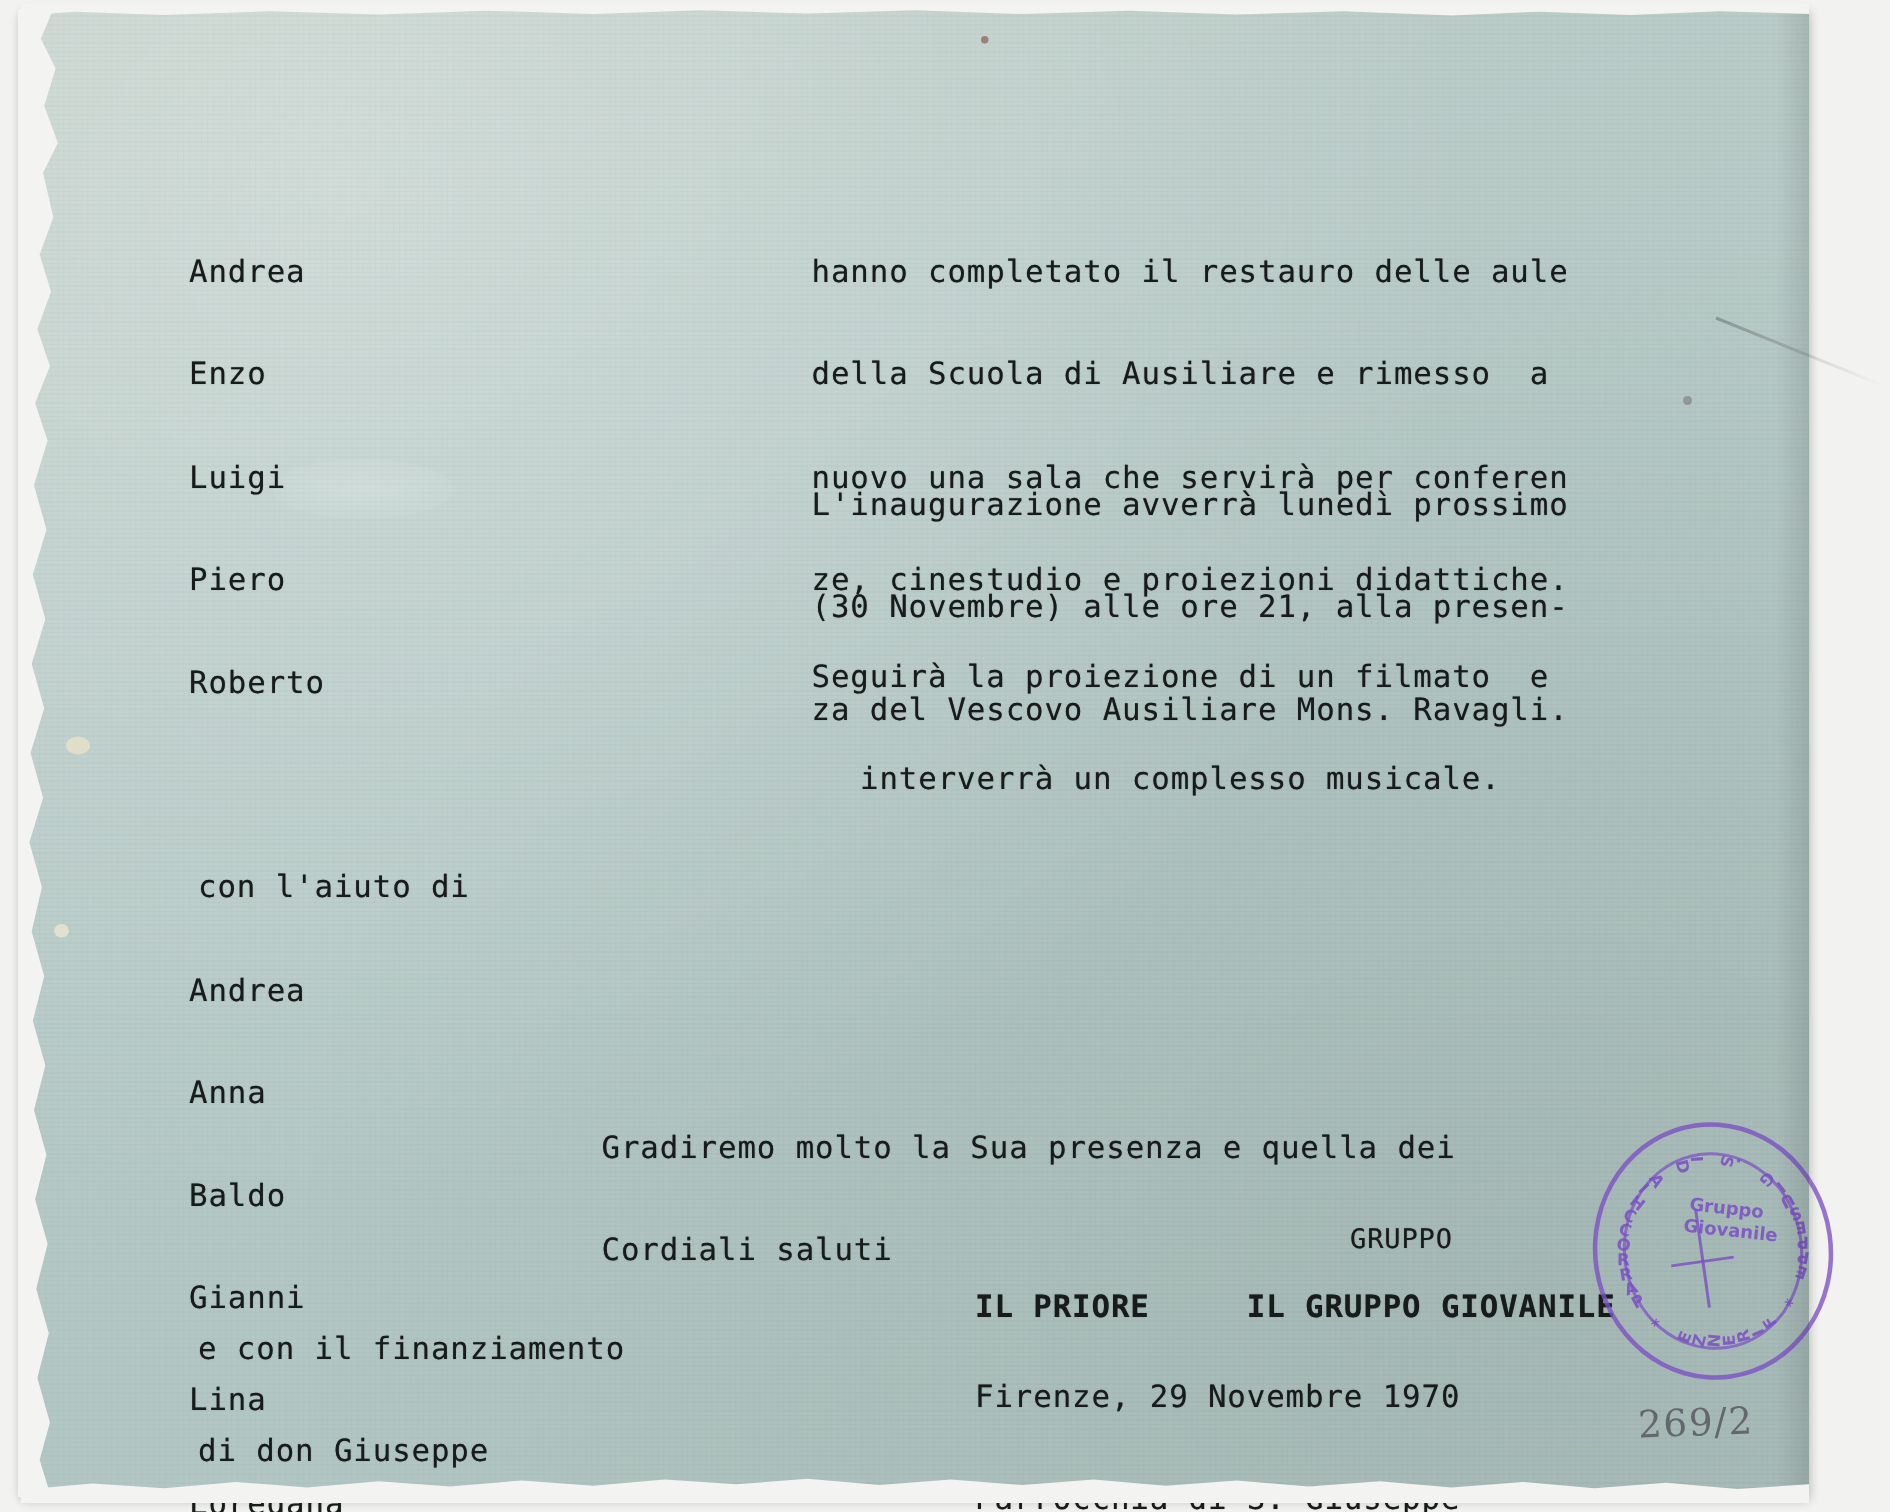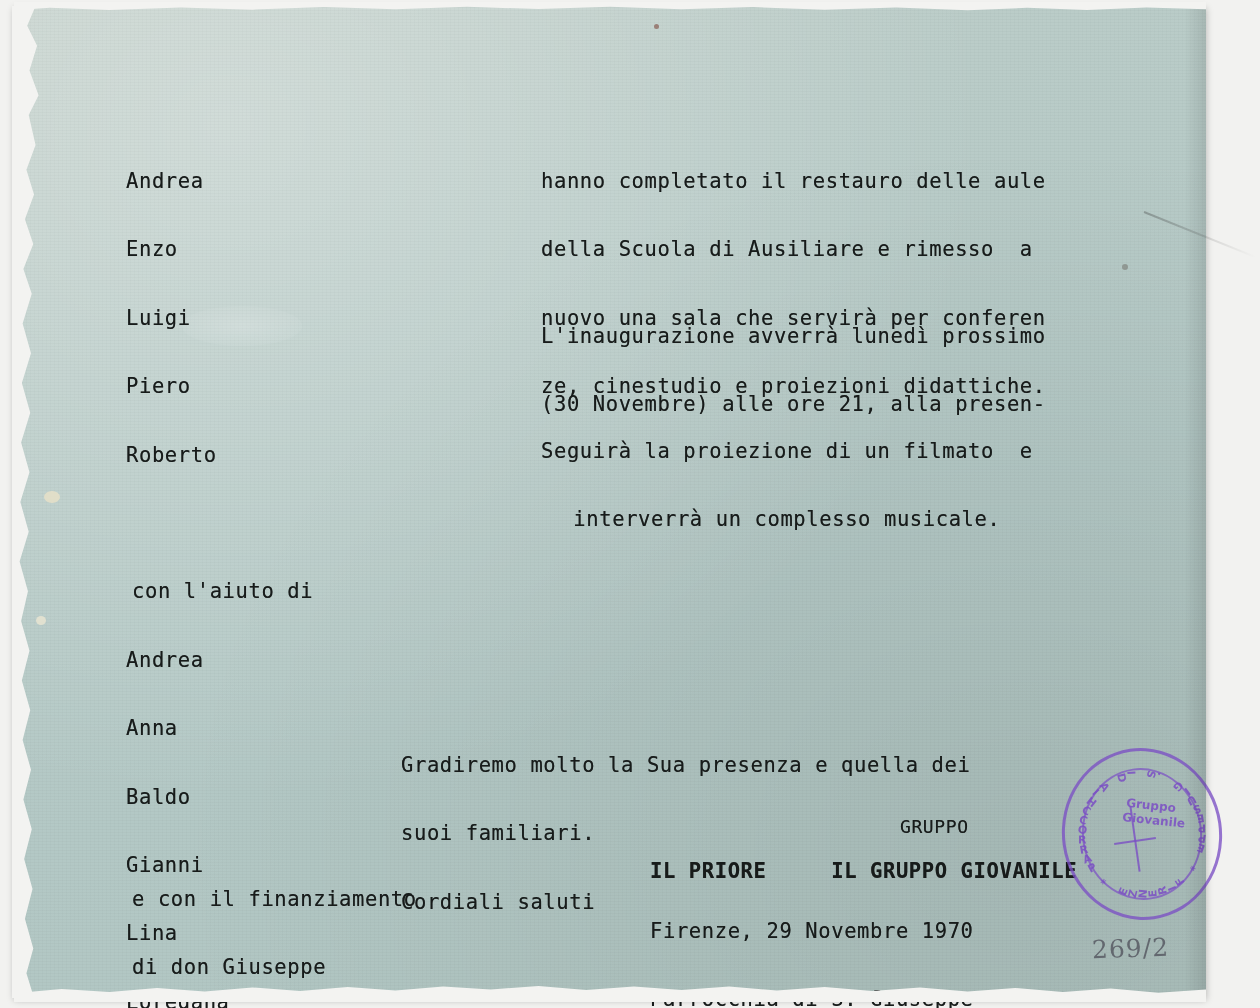--- a/index.html
+++ b/index.html
@@ -263,30 +263,30 @@
     <div id="col-right-1" class="tw-block">
       <div class="tw">hanno completato il restauro delle aule</div>
       <div class="tw">della Scuola di Ausiliare e rimesso  a</div>
       <div class="tw">nuovo una sala che servirà per conferen</div>
       <div class="tw">ze, cinestudio e proiezioni didattiche.</div>
     </div>
 
     <div id="col-right-2" class="tw-block">
       <div class="tw">L'inaugurazione avverrà lunedì prossimo</div>
       <div class="tw">(30 Novembre) alle ore 21, alla presen-</div>
+      <div class="tw">za del Vescovo Ausiliare Mons. Ravagli.</div>
     </div>
 
     <div id="col-right-3" class="tw-block">
       <div class="tw">Seguirà la proiezione di un filmato  e</div>
       <div class="tw">interverrà un complesso musicale.</div>
     </div>
 
     <div id="closing" class="tw-block">
       <div class="tw">Gradiremo molto la Sua presenza e quella dei</div>
-      <div class="tw">suoi familiari.</div>
       <div class="tw">Cordiali saluti</div>
     </div>
 
     <div id="signature" class="tw-block">
       <div class="tw">IL PRIORE     IL GRUPPO GIOVANILE</div>
     </div>
     <div id="sig-over" class="tw">GRUPPO</div>
 
     <div id="place" class="tw-block">
       <div class="tw">Firenze, 29 Novembre 1970</div>

